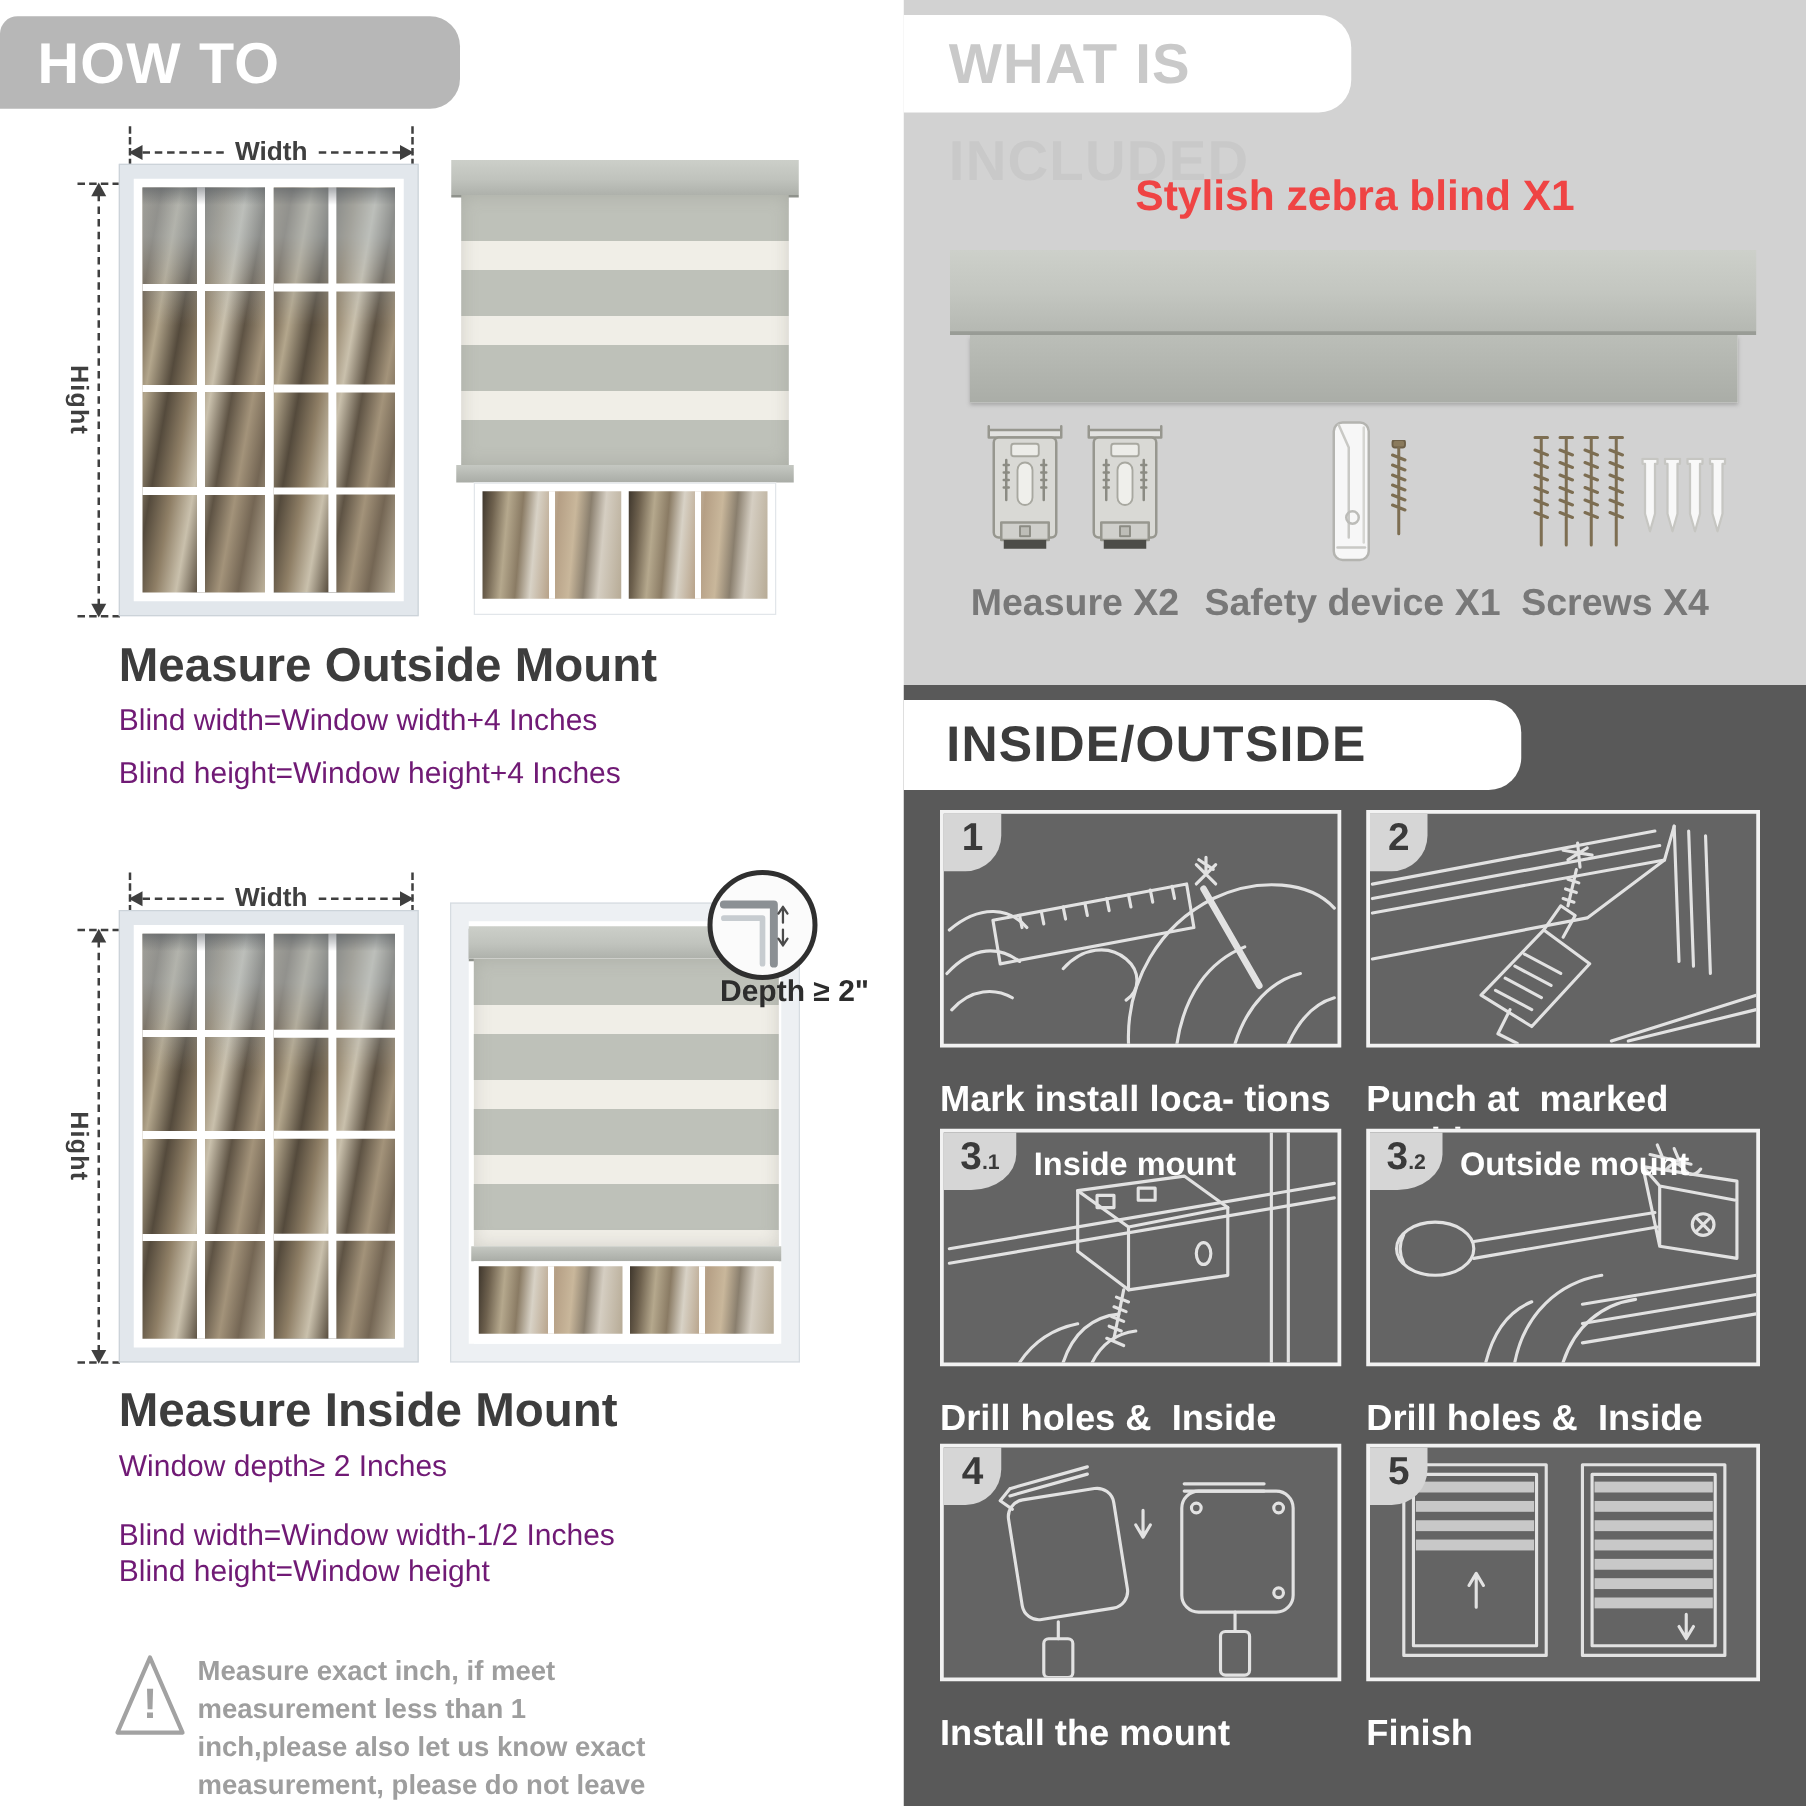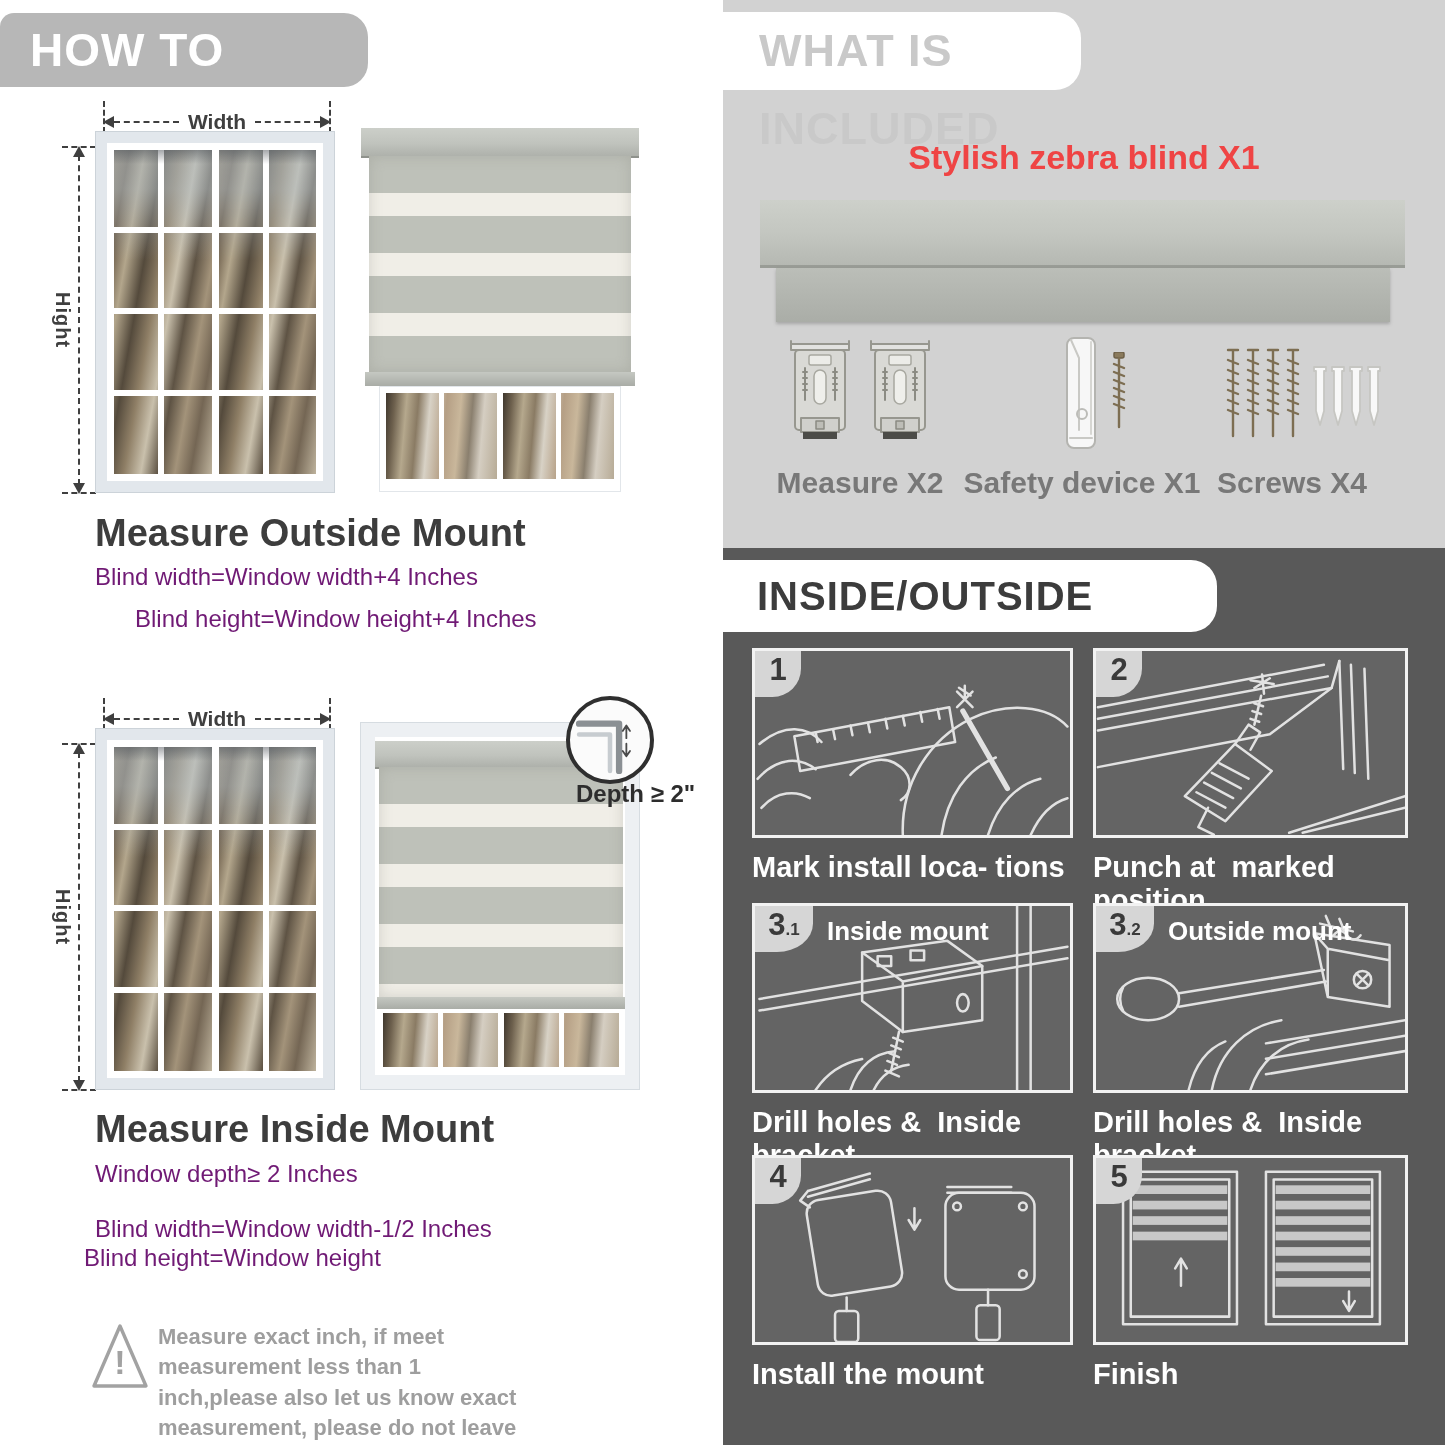--- a/index.html
+++ b/index.html
@@ -75,21 +75,21 @@
         background:linear-gradient(180deg,#bbbeb8 0%,#aaada7 100%);box-shadow:0 2px 3px rgba(90,90,90,.35);}
   .kit-label{position:absolute;color:#787878;font-weight:bold;font-size:30px;text-align:center;}
 
   
   .dark{position:absolute;left:723px;top:548px;width:722px;height:897px;background:#595959;}
   .sec-header-mount{position:absolute;left:723px;top:560px;width:494px;height:72px;background:#fff;
         border-radius:0 26px 26px 0;color:#3c3c3c;font-weight:bold;font-size:40px;line-height:72px;
         padding-left:34px;box-sizing:border-box;letter-spacing:1px;}
   .panel{position:absolute;}
   .pimg{position:relative;border:3px solid #f2f2f2;background:#646464;box-sizing:border-box;}
-  .pcap{margin-top:13px;color:#ffffff;font-weight:bold;font-size:29px;white-space:pre-wrap;}
+  .pcap{margin-top:26px;color:#ffffff;font-weight:bold;font-size:29px;white-space:pre-wrap;}
   .badge{position:absolute;left:0;top:0;background:#d6d6d6;border-radius:0 0 62% 0;
         display:flex;align-items:flex-start;justify-content:center;color:#3a3a3a;font-weight:bold;}
   .badge .bnum{font-size:31px;line-height:1.2;}
   .badge .bsub{font-size:17px;margin-top:14px;}
   .plabel{position:absolute;color:#fff;font-weight:bold;font-size:26px;top:10px;}
   svg.art{position:absolute;inset:0;width:100%;height:100%;}
   svg.art path,svg.art rect,svg.art circle,svg.art ellipse{stroke:#e2e2e2;stroke-width:2.6;fill:none;stroke-linecap:round;stroke-linejoin:round;}
   svg.art .stripe{fill:#c8c8c8;stroke:none;}
   svg.kit path,svg.kit rect,svg.kit circle,svg.kit ellipse{stroke-linecap:round;stroke-linejoin:round;}
 </style>
@@ -127,21 +127,21 @@
   <div class="cassette" style="left:361px;top:128px;width:278px;height:28px;"></div>
   <div class="shade" style="left:369px;top:156px;width:262px;height:216px;"></div>
   <div class="botbar" style="left:365px;top:372px;width:270px;height:14px;"></div>
   <div class="under-win" style="left:379px;top:386px;width:242px;height:106px;">
     <div class="upane"></div>
     <div class="upane"></div>
   </div>
 
   <div class="measure-title" style="left:95px;top:512px;">Measure Outside Mount</div>
   <div class="measure-line" style="left:95px;top:563px;">Blind width=Window width+4 Inches</div>
-  <div class="measure-line" style="left:95px;top:605px;margin-left:40px;">Blind height=Window height+4 Inches</div>
+  <div class="measure-line" style="left:95px;top:605px;">Blind height=Window height+4 Inches</div>
 
   <div class="harrow" style="left:103px;top:707px;width:228px;">
     <span class="ah-l"></span>
     <span class="hline"></span>
     <span class="hlabel">Width</span>
     <span class="hline"></span>
     <span class="ah-r"></span>
   </div>
 
   <div class="varrow" style="left:66px;top:743px;height:348px;">
@@ -175,21 +175,21 @@
       <path d="M10,26 L54,26 L54,78" style="stroke:#8b9094;stroke-width:7;"></path>
       <path d="M10,38 L44,38 L44,78" style="stroke:#c7ccd0;stroke-width:5;"></path>
       <path d="M62,30 L62,42 M62,48 L62,60 M58,34 L62,28 L66,34 M58,56 L62,62 M66,56 L62,62" style="stroke:#4a4a4a;stroke-width:2;"></path>
     </svg>
   </div>
   <div class="depth-label" style="left:576px;top:780px;">Depth ≥ 2"</div>
 
   <div class="measure-title" style="left:95px;top:1108px;">Measure Inside Mount</div>
   <div class="measure-line" style="left:95px;top:1160px;">Window depth≥ 2 Inches</div>
   <div class="measure-line" style="left:95px;top:1202px;margin-top:13px;">Blind width=Window width-1/2 Inches</div>
-  <div class="measure-line" style="left:84px;top:1244px;">Blind height=Window height</div>
+  <div class="measure-line" style="left:95px;top:1244px;">Blind height=Window height</div>
 
   <svg style="position:absolute;left:90px;top:1318px;" width="60" height="76" viewBox="0 0 60 76">
     <path d="M30,8 L56,68 L4,68 Z" fill="none" stroke="#a2a2a2" stroke-width="3.4" stroke-linejoin="round"></path>
     <text x="30" y="56" text-anchor="middle" font-family="Liberation Sans, sans-serif" font-weight="bold" font-size="34" fill="#a2a2a2">!</text>
   </svg>
   <div class="warn-text" style="left:158px;top:1322px;">Measure exact inch, if meet measurement less than 1 inch,please also let us know exact measurement, please do not leave it</div>
 
   <div class="rbg-top"></div>
   <div class="sec-header-right">
     <span>WHAT IS INCLUDED</span>

